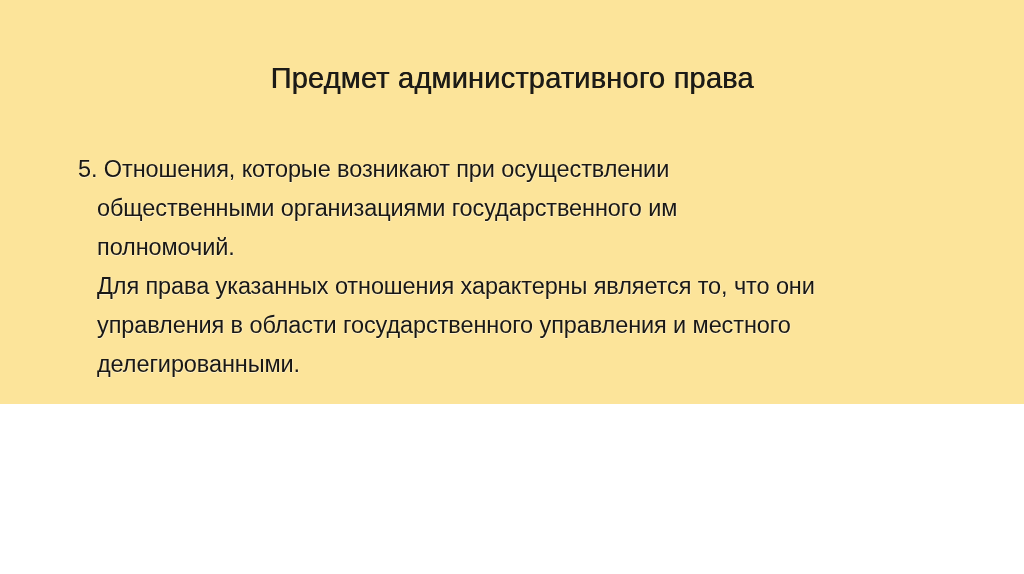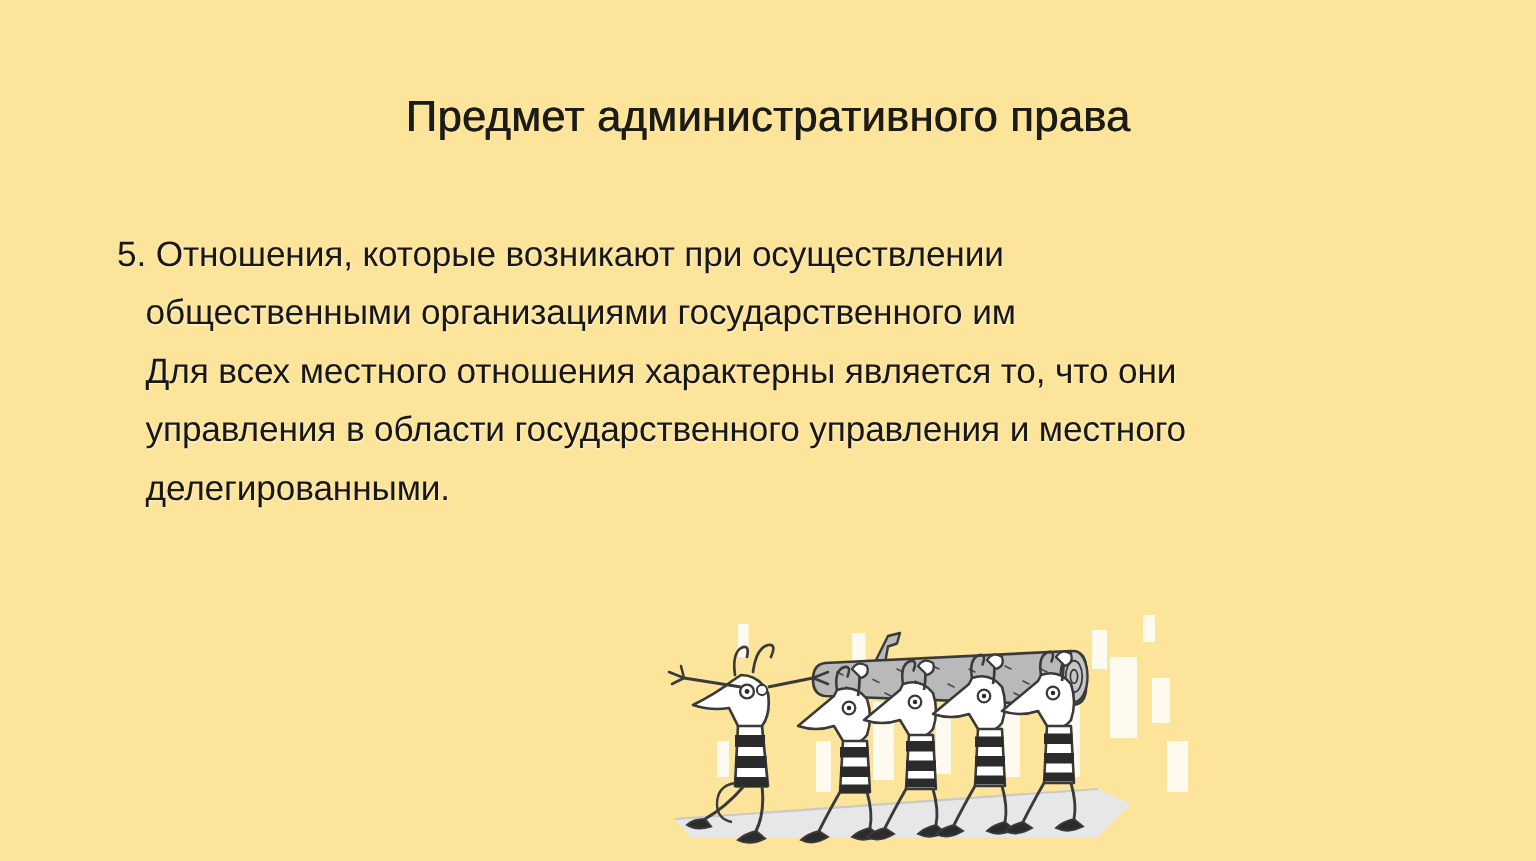--- a/index.html
+++ b/index.html
@@ -10,21 +10,21 @@
   body {
     width: 1024px;
     height: 574px;
     overflow: hidden;
     font-family: "Liberation Sans", "DejaVu Sans", sans-serif;
   }
 
   #slide {
     position: relative;
     width: 1024px;
-    height: 574px;
+    height: 404px;
     background: #fce49a;
     overflow: hidden;
   }
 
   
   #slide-title {
     position: absolute;
     left: 0;
     top: 62px;
     width: 1024px;
@@ -76,21 +76,22 @@
 </head>
 <body>
 
 <div id="slide">
 
   <div id="slide-title">Предмет административного права</div>
 
   <div id="body-text">
     <div class="line">5. Отношения, которые возникают при осуществлении</div>
     <div class="line indent">общественными организациями государственного им</div>
-    <div class="line indent">Для всех местного отношения характерны является то, что они</div>
+    <div class="line indent">полномочий.</div>
+    <div class="line indent">Для права указанных отношения характерны является то, что они</div>
     <div class="line indent">управления в области государственного управления и местного</div>
     <div class="line indent">делегированными.</div>
   </div>
 
   <div id="illustration">
     <svg viewBox="0 0 380 176" xmlns="http://www.w3.org/2000/svg">
 
       <defs>
         <g id="striped-torso">
           <rect x="-7" y="0" width="14" height="8" fill="#2b2b2b"></rect>

